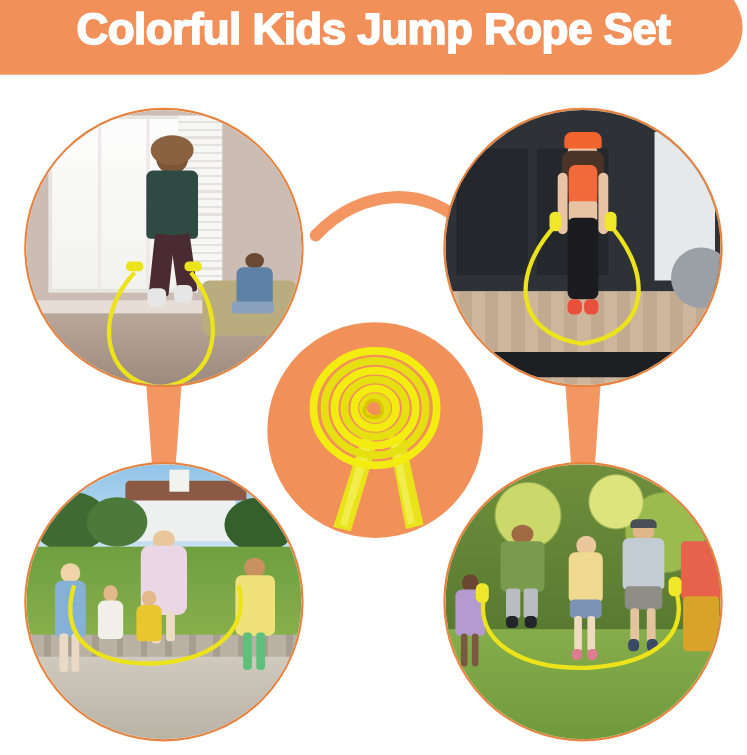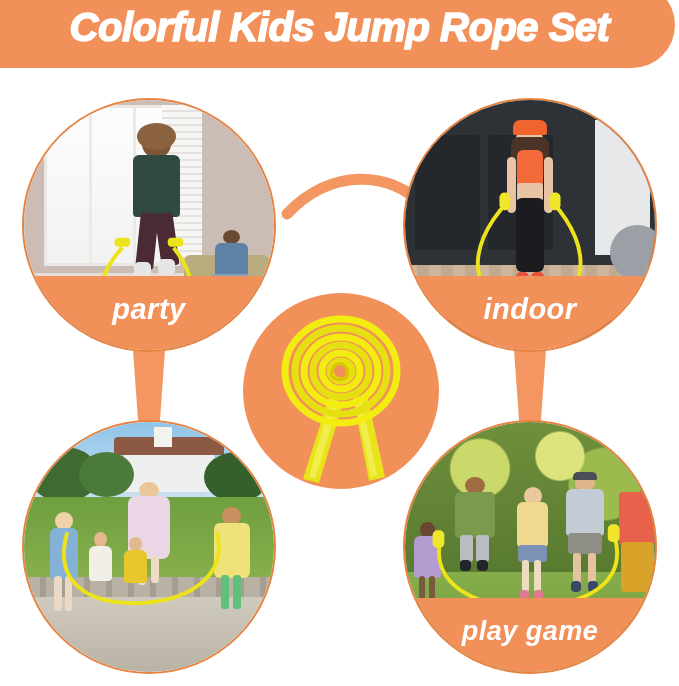--- a/index.html
+++ b/index.html
@@ -4,21 +4,21 @@
 <title>Colorful Kids Jump Rope Set</title>
 <style>
   html,body{margin:0;padding:0;}
   body{
     width:679px;height:686px;
     background:#ffffff;
     font-family:"Liberation Sans", sans-serif;
     overflow:hidden;
     position:relative;
   }
-  #page{position:relative;width:679px;height:686px;background:#fff;overflow:hidden;font-style:italic;}
+  #page{position:relative;width:679px;height:686px;background:#fff;overflow:hidden;}
 
   
   .banner{
     position:absolute;left:-40px;top:-18px;
     width:715px;height:86px;
     background:#F2905A;
     border-radius:0 48px 48px 0;
     z-index:5;
   }
   .banner-title{
@@ -208,23 +208,20 @@
         <div class="pl" style="left:52%;top:50%;width:28%;height:32%;background:#4a2b33;transform:rotate(-8deg);"></div>
         <div class="pl" style="left:16%;top:80%;width:26%;height:10%;background:#e6e6e6;border-radius:5px;"></div>
         <div class="pl" style="left:52%;top:78%;width:26%;height:10%;background:#e6e6e6;border-radius:5px;"></div>
       </div>
       <svg style="position:absolute;left:0;top:0;width:100%;height:100%;" viewBox="0 0 254 254">
         <path d="M100 150 C 62 190, 70 250, 122 256 C 178 252, 186 192, 152 150" fill="none" stroke="#EDE31B" stroke-width="4"></path>
         <rect x="92" y="140" width="16" height="9" rx="4" fill="#EDE31B"></rect>
         <rect x="146" y="140" width="16" height="9" rx="4" fill="#EDE31B"></rect>
       </svg>
     </div>
-    <div class="label-band">
-      <span class="ltext">party</span>
-    </div>
   </div>
 
   <div class="tile tr">
     <div class="photo">
       <div class="g-wall"></div>
       <div class="g-panel" style="left:4%;top:14%;width:26%;height:46%;"></div>
       <div class="g-panel" style="left:33%;top:14%;width:26%;height:46%;"></div>
       <div class="g-cab"></div>
       <div class="g-floor"></div>
       <div class="g-ball"></div>
@@ -240,23 +237,20 @@
         <div class="pl" style="left:12%;top:20%;width:14%;height:30%;background:#e8c3a4;border-radius:6px;"></div>
         <div class="pl" style="left:74%;top:20%;width:14%;height:30%;background:#e8c3a4;border-radius:6px;"></div>
         <div class="pl" style="left:26%;top:82%;width:22%;height:8%;background:#e8503c;border-radius:5px;"></div>
         <div class="pl" style="left:52%;top:82%;width:22%;height:8%;background:#e8503c;border-radius:5px;"></div>
       </div>
       <svg style="position:absolute;left:0;top:0;width:100%;height:100%;" viewBox="0 0 254 254">
         <path d="M104 104 C 60 150, 62 206, 126 216 C 190 206, 192 150, 150 104" fill="none" stroke="#EDE31B" stroke-width="4"></path>
         <rect x="96" y="94" width="11" height="18" rx="5" fill="#F0E62A"></rect>
         <rect x="147" y="94" width="11" height="18" rx="5" fill="#F0E62A"></rect>
       </svg>
-    </div>
-    <div class="label-band">
-      <span class="ltext">indoor</span>
     </div>
   </div>
 
   <div class="tile bl">
     <div class="photo">
       <div class="o-sky"></div>
       <div class="o-house" style="left:40%;top:8%;width:36%;height:20%;"></div>
       <div class="o-roof" style="left:36%;top:6%;width:44%;height:7%;border-radius:4px 4px 0 0;"></div>
       <div class="o-house" style="left:52%;top:2%;width:7%;height:8%;background:#f2f2ef;"></div>
       <div class="o-tree" style="left:2%;top:10%;width:28%;height:22%;"></div>
@@ -339,18 +333,15 @@
       <div class="person" style="right:-2%;top:26%;width:20%;height:50%;">
         <div class="pb" style="left:18%;top:4%;width:74%;height:42%;background:#e8614a;border-radius:4px;"></div>
         <div class="pl" style="left:22%;top:44%;width:66%;height:40%;background:#d9a32a;border-radius:4px;"></div>
       </div>
       <svg style="position:absolute;left:0;top:0;width:100%;height:100%;" viewBox="0 0 254 254">
         <path d="M36 120 C 26 164, 70 190, 132 188 C 196 184, 226 156, 212 114" fill="none" stroke="#EDE31B" stroke-width="4"></path>
         <rect x="28" y="110" width="12" height="18" rx="5" fill="#F0E62A"></rect>
         <rect x="206" y="104" width="12" height="18" rx="5" fill="#F0E62A"></rect>
       </svg>
     </div>
-    <div class="label-band">
-      <span class="ltext">play game</span>
-    </div>
   </div>
 
 </div>
 
 </body></html>

